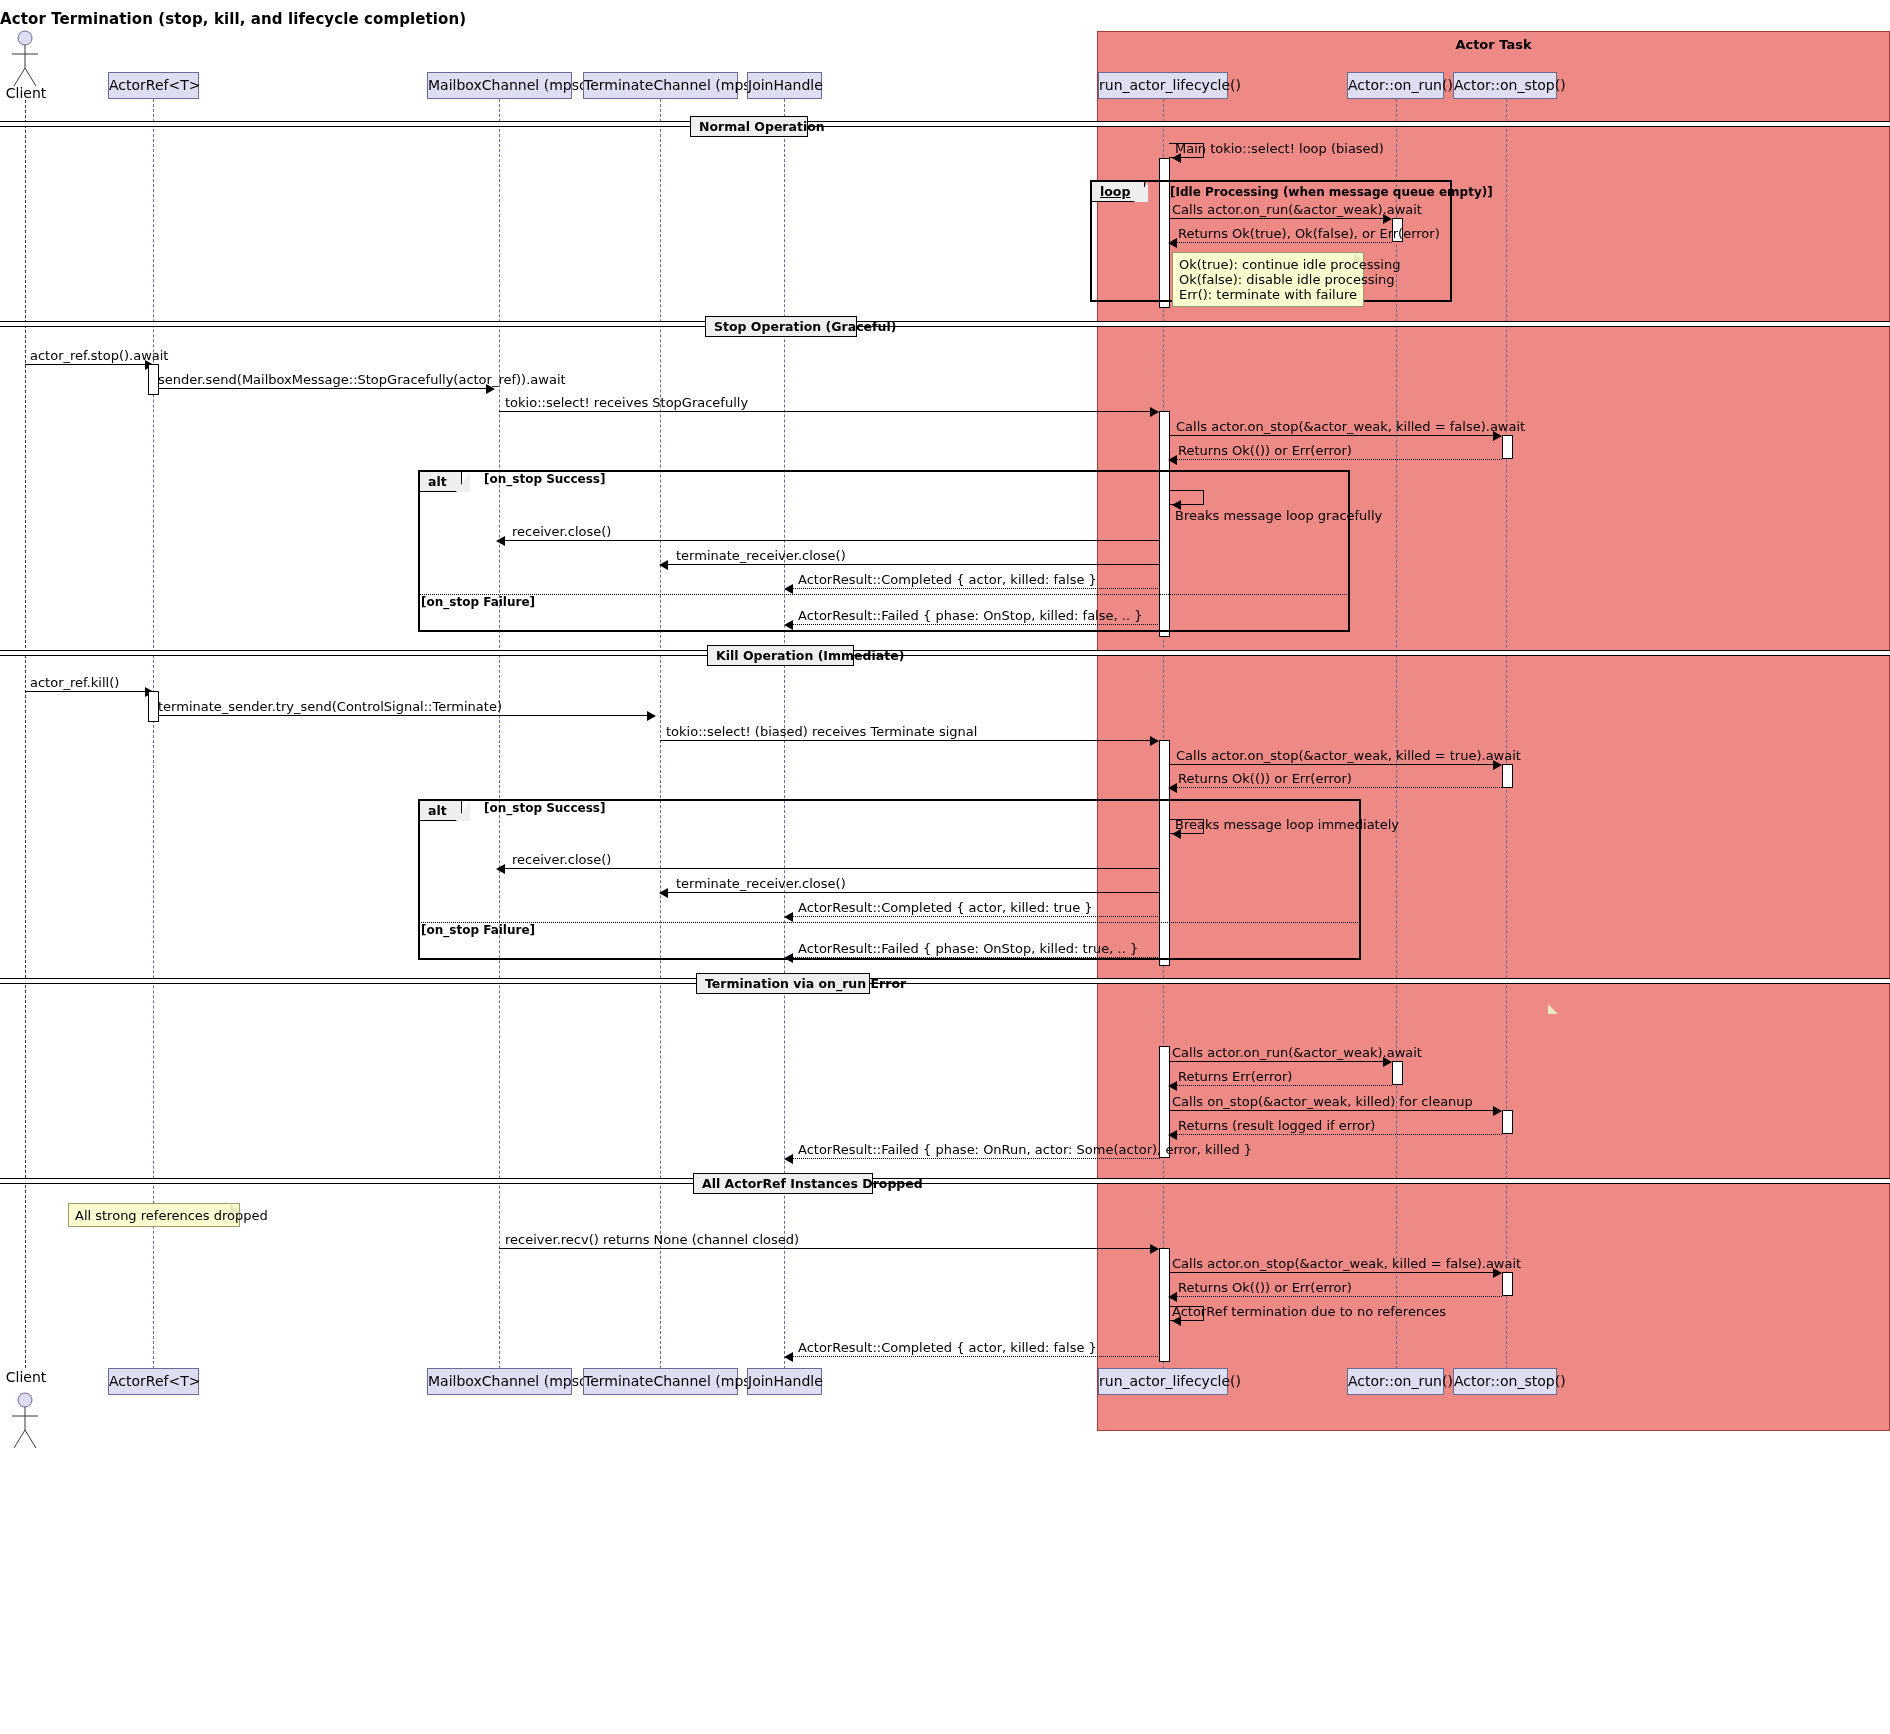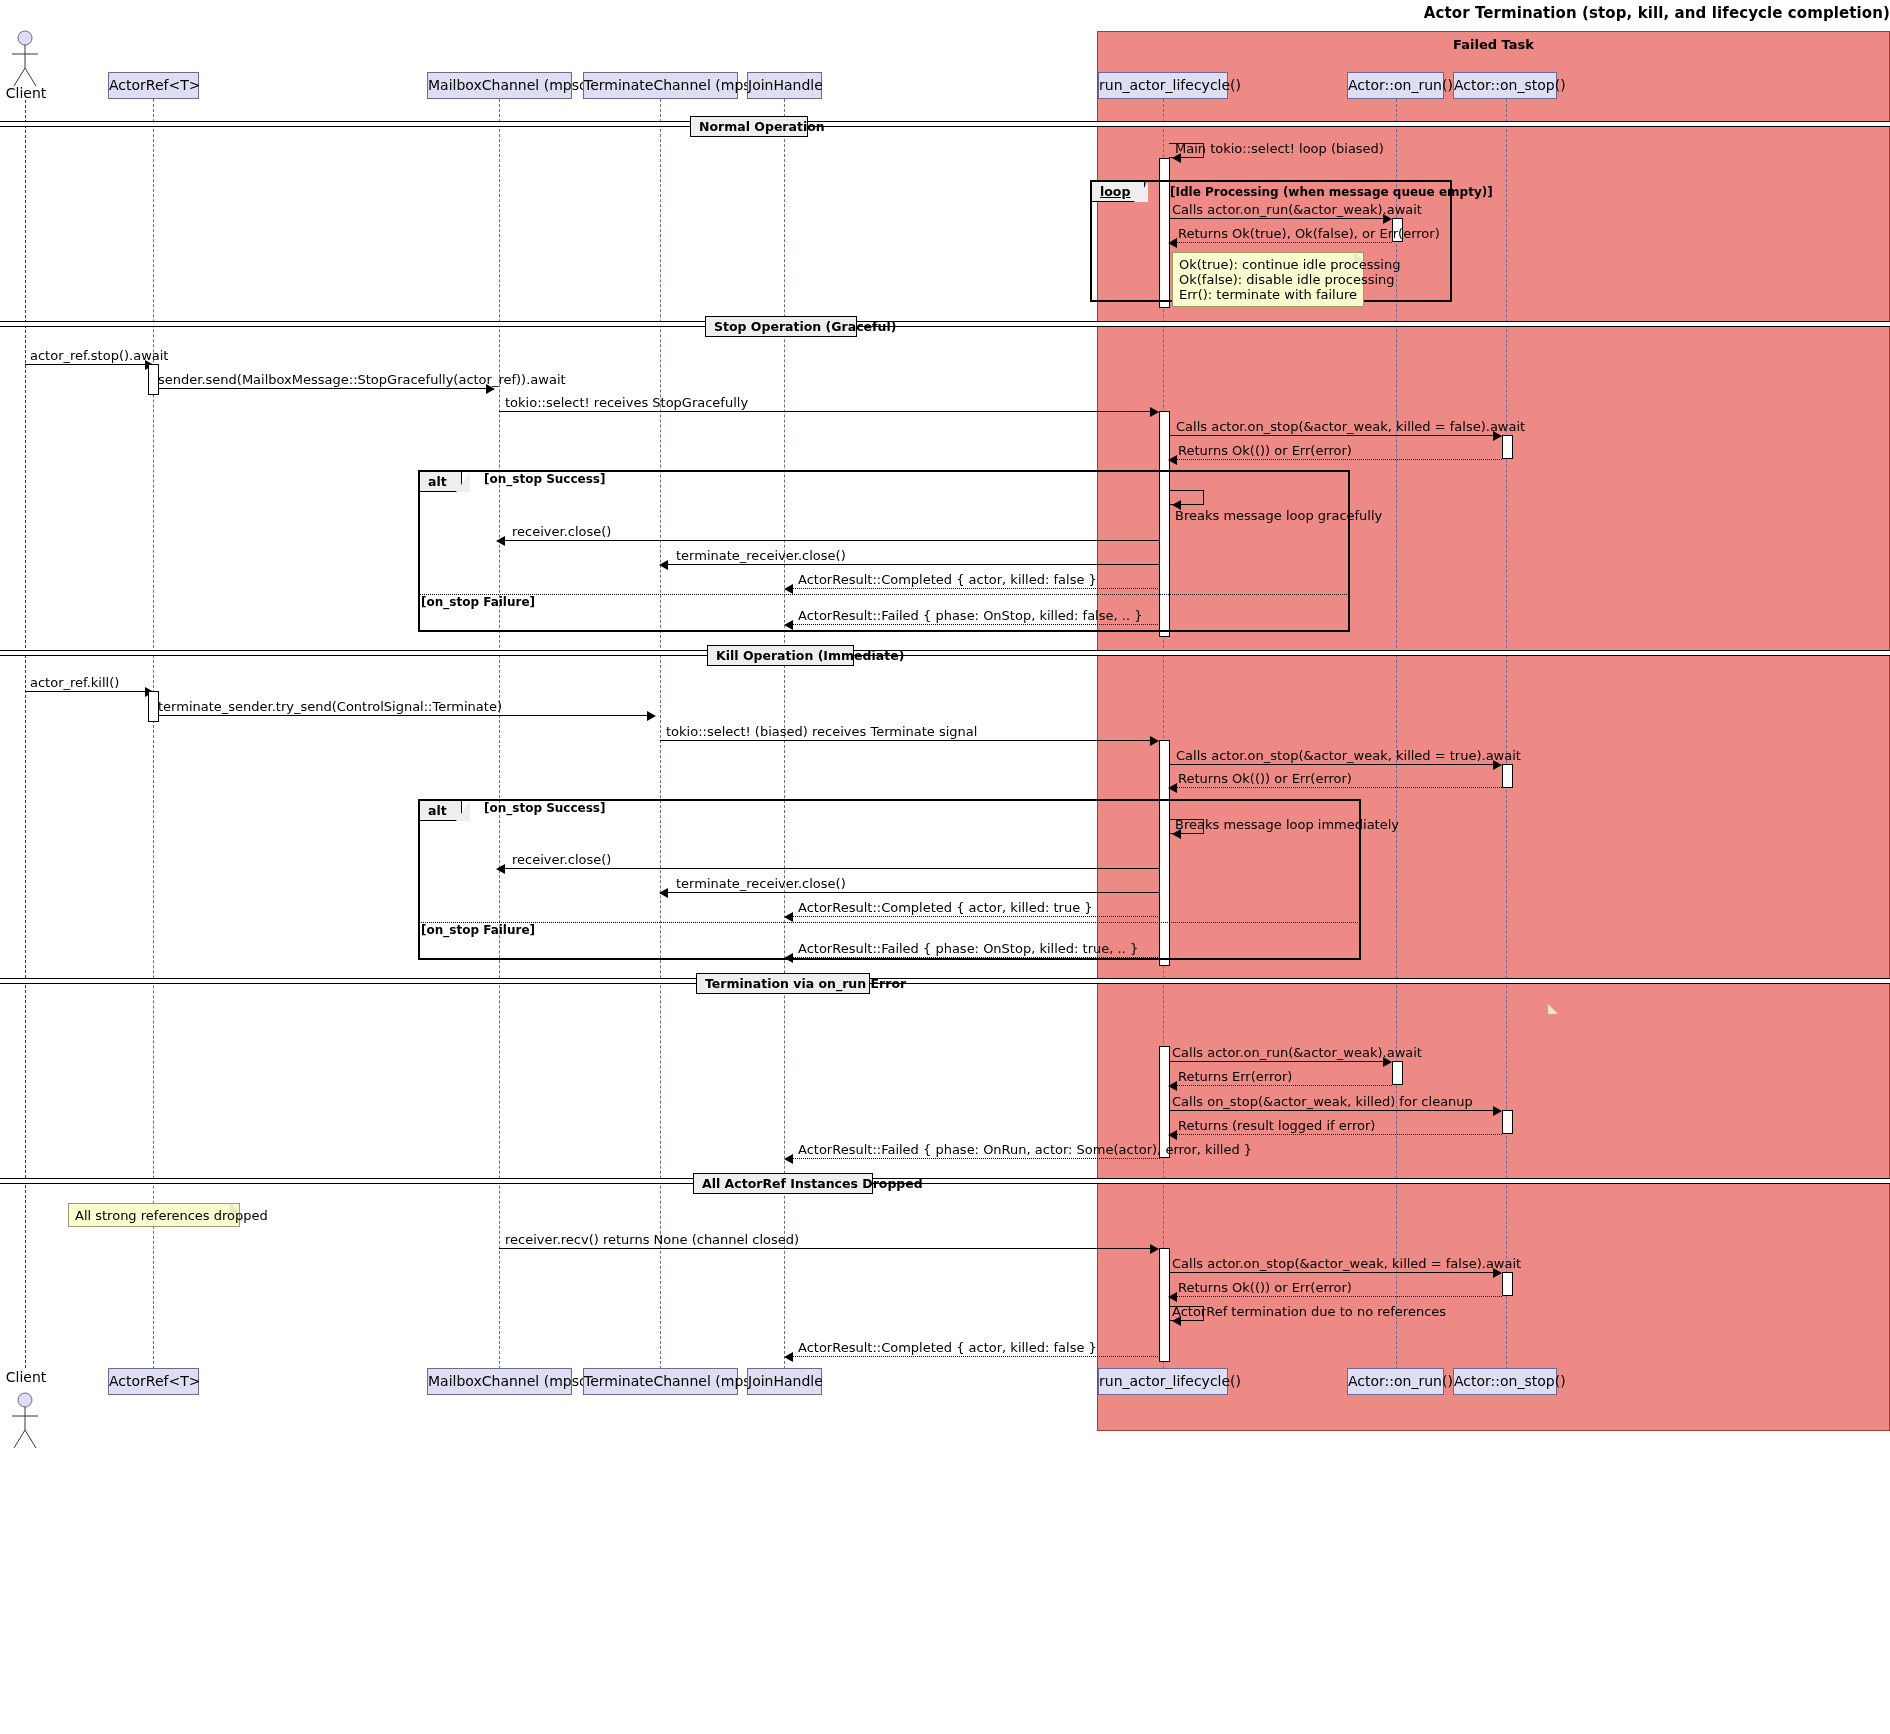--- a/index.html
+++ b/index.html
@@ -1,21 +1,21 @@
 <!DOCTYPE html>
 <html><head>
 <meta charset="utf-8">
 <style>
   html,body{margin:0;padding:0;background:#fff;}
   body{font-family:"DejaVu Sans","Liberation Sans",sans-serif;color:#000;}
   #canvas{position:relative;width:1890px;height:1734px;background:#fff;overflow:hidden;}
 
   
   .diagram-title{
-    position:absolute;left:0;top:4px;width:1890px;text-align:right;
+    position:absolute;left:0;top:10px;width:1890px;text-align:left;
     font-size:15px;font-weight:bold;letter-spacing:.1px;
   }
 
   
   .groupbox{
     position:absolute;background:#EE8A85;border:1px solid #A83A35;
     box-sizing:border-box;
   }
   .grouptitle{
     position:absolute;width:100%;text-align:center;top:5px;
@@ -93,21 +93,21 @@
   }
 </style>
 </head>
 <body>
 
 <div id="canvas">
 
   <div class="diagram-title">Actor Termination (stop, kill, and lifecycle completion)</div>
 
   <div class="groupbox" style="left:1097px;top:31px;width:793px;height:1400px;">
-    <div class="grouptitle">Failed Task</div>
+    <div class="grouptitle">Actor Task</div>
   </div>
 
   <div class="lifeline dark" style="left:25px;top:100px;height:1268px;"></div>
   <div class="lifeline" style="left:153px;top:99px;height:1270px;"></div>
   <div class="lifeline" style="left:499px;top:99px;height:1270px;"></div>
   <div class="lifeline" style="left:660px;top:99px;height:1270px;"></div>
   <div class="lifeline" style="left:784px;top:99px;height:1270px;"></div>
   <div class="lifeline" style="left:1163px;top:99px;height:1270px;"></div>
   <div class="lifeline" style="left:1396px;top:99px;height:1270px;"></div>
   <div class="lifeline" style="left:1506px;top:99px;height:1270px;"></div>

